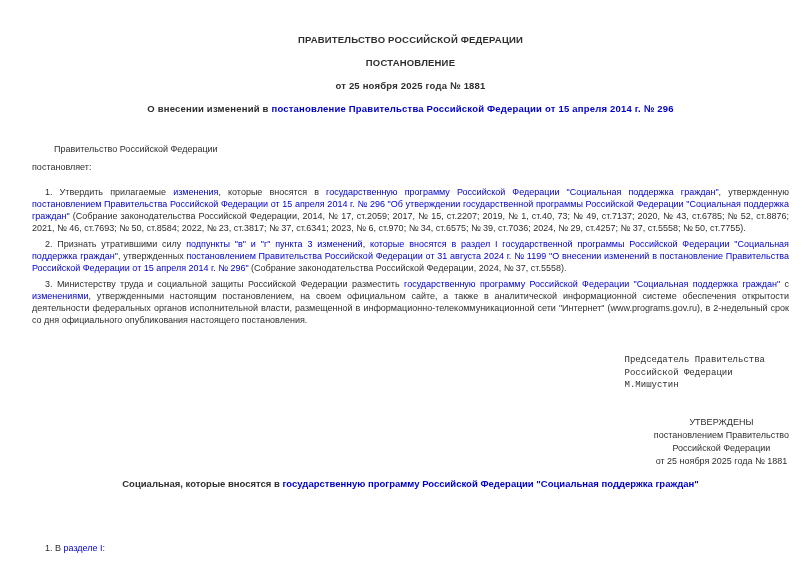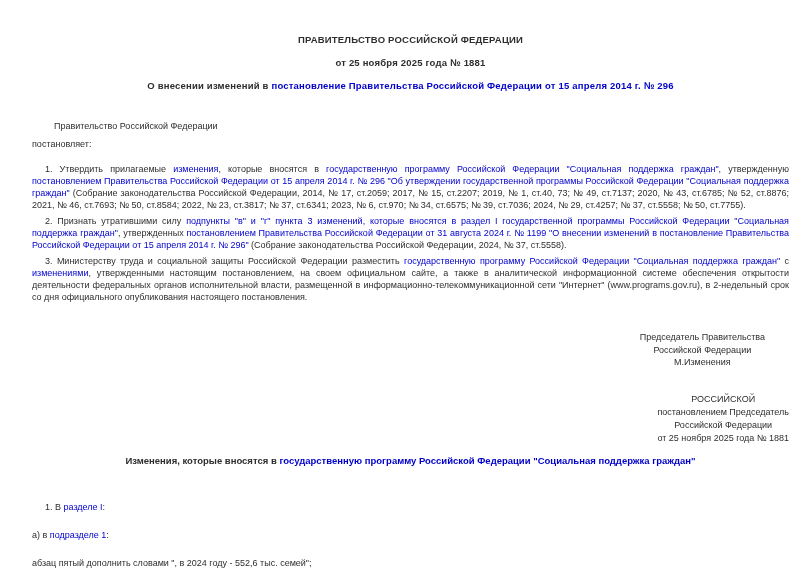--- a/index.html
+++ b/index.html
@@ -21,63 +21,64 @@
 
   .preamble1 { text-indent:22px; margin-bottom:6px; }
   .preamble2 { margin-bottom:13px; }
 
   .para { text-align:justify; text-indent:13px; margin:4px 0 4px 0; }
 
   .lnk { color:#0000cc; }
   a.lnk, span.lnk { text-decoration:none; cursor:pointer; }
 
   .sig-block {
-    margin:28px 24px 0 auto; width:fit-content; text-align:center;
-    font-size:9px; line-height:12.5px;
+    margin:28px 24px 0 auto; width:fit-content; 
+    font-size:9px; line-height:12.5px;font-family:Liberation Mono, monospace;
   }
   .approved-block {
     margin:24px 0 0 auto; width:fit-content; text-align:center;
     font-size:9px; line-height:13px;
   }
 
   .annex-title {
     text-align:center; font-weight:bold; font-size:9.5px; line-height:12px;
     margin:10px 0 0 0;
   }
-  .annex-item1 { margin-top:34px; text-indent:13px; }
+  .annex-item1 { margin-top:52px; text-indent:13px; }
   .annex-item  { margin-top:16px; }
 </style>
 </head>
 <body>
 
 <div class="page">
 
   <div class="hline">ПРАВИТЕЛЬСТВО РОССИЙСКОЙ ФЕДЕРАЦИИ</div>
+  <div class="hline">ПОСТАНОВЛЕНИЕ</div>
   <div class="hline">от 25 ноября 2025 года № 1881</div>
   <div class="hline doc-title"><span>О внесении изменений в </span><span class="lnk">постановление Правительства Российской Федерации от 15 апреля 2014 г. № 296</span></div>
 
   <p class="pline preamble1">Правительство Российской Федерации</p>
   <p class="pline preamble2">постановляет:</p>
 
   <p class="para"><span>1. Утвердить прилагаемые </span><span class="lnk">изменения</span><span>, которые вносятся в </span><span class="lnk">государственную программу Российской Федерации "Социальная поддержка граждан"</span><span>, утвержденную </span><span class="lnk">постановлением Правительства Российской Федерации от 15 апреля 2014 г. № 296 "Об утверждении государственной программы Российской Федерации "Социальная поддержка граждан"</span><span> (Собрание законодательства Российской Федерации, 2014, № 17, ст.2059; 2017, № 15, ст.2207; 2019, № 1, ст.40, 73; № 49, ст.7137; 2020, № 43, ст.6785; № 52, ст.8876; 2021, № 46, ст.7693; № 50, ст.8584; 2022, № 23, ст.3817; № 37, ст.6341; 2023, № 6, ст.970; № 34, ст.6575; № 39, ст.7036; 2024, № 29, ст.4257; № 37, ст.5558; № 50, ст.7755).</span></p>
   <p class="para"><span>2. Признать утратившими силу </span><span class="lnk">подпункты "в" и "г" пункта 3 изменений, которые вносятся в раздел I государственной программы Российской Федерации "Социальная поддержка граждан"</span><span>, утвержденных </span><span class="lnk">постановлением Правительства Российской Федерации от 31 августа 2024 г. № 1199 "О внесении изменений в постановление Правительства Российской Федерации от 15 апреля 2014 г. № 296"</span><span> (Собрание законодательства Российской Федерации, 2024, № 37, ст.5558).</span></p>
   <p class="para"><span>3. Министерству труда и социальной защиты Российской Федерации разместить </span><span class="lnk">государственную программу Российской Федерации "Социальная поддержка граждан"</span><span> с </span><span class="lnk">изменениями</span><span>, утвержденными настоящим постановлением, на своем официальном сайте, а также в аналитической информационной системе обеспечения открытости деятельности федеральных органов исполнительной власти, размещенной в информационно-телекоммуникационной сети "Интернет" (www.programs.gov.ru), в 2-недельный срок со дня официального опубликования настоящего постановления.</span></p>
 
   <div class="sig-block">
     <div>Председатель Правительства</div>
     <div>Российской Федерации</div>
-    <div>М.Изменения</div>
+    <div>М.Мишустин</div>
   </div>
 
   <div class="approved-block">
-    <div>РОССИЙСКОЙ</div>
-    <div>постановлением Председатель</div>
+    <div>УТВЕРЖДЕНЫ</div>
+    <div>постановлением Правительство</div>
     <div>Российской Федерации</div>
     <div>от 25 ноября 2025 года № 1881</div>
   </div>
 
-  <div class="annex-title"><span>Изменения, которые вносятся в </span><span class="lnk">государственную программу Российской Федерации "Социальная поддержка граждан"</span></div>
+  <div class="annex-title"><span>Социальная, которые вносятся в </span><span class="lnk">государственную программу Российской Федерации "Социальная поддержка граждан"</span></div>
 
   <p class="pline annex-item1"><span>1. В </span><span class="lnk">разделе I</span><span>:</span></p>
   <p class="pline annex-item"><span>а) в </span><span class="lnk">подразделе 1</span><span>:</span></p>
   <p class="pline annex-item"><span>абзац пятый дополнить словами ", в 2024 году - 552,6 тыс. семей";</span></p>
 
 </div>
 
 </body></html>

